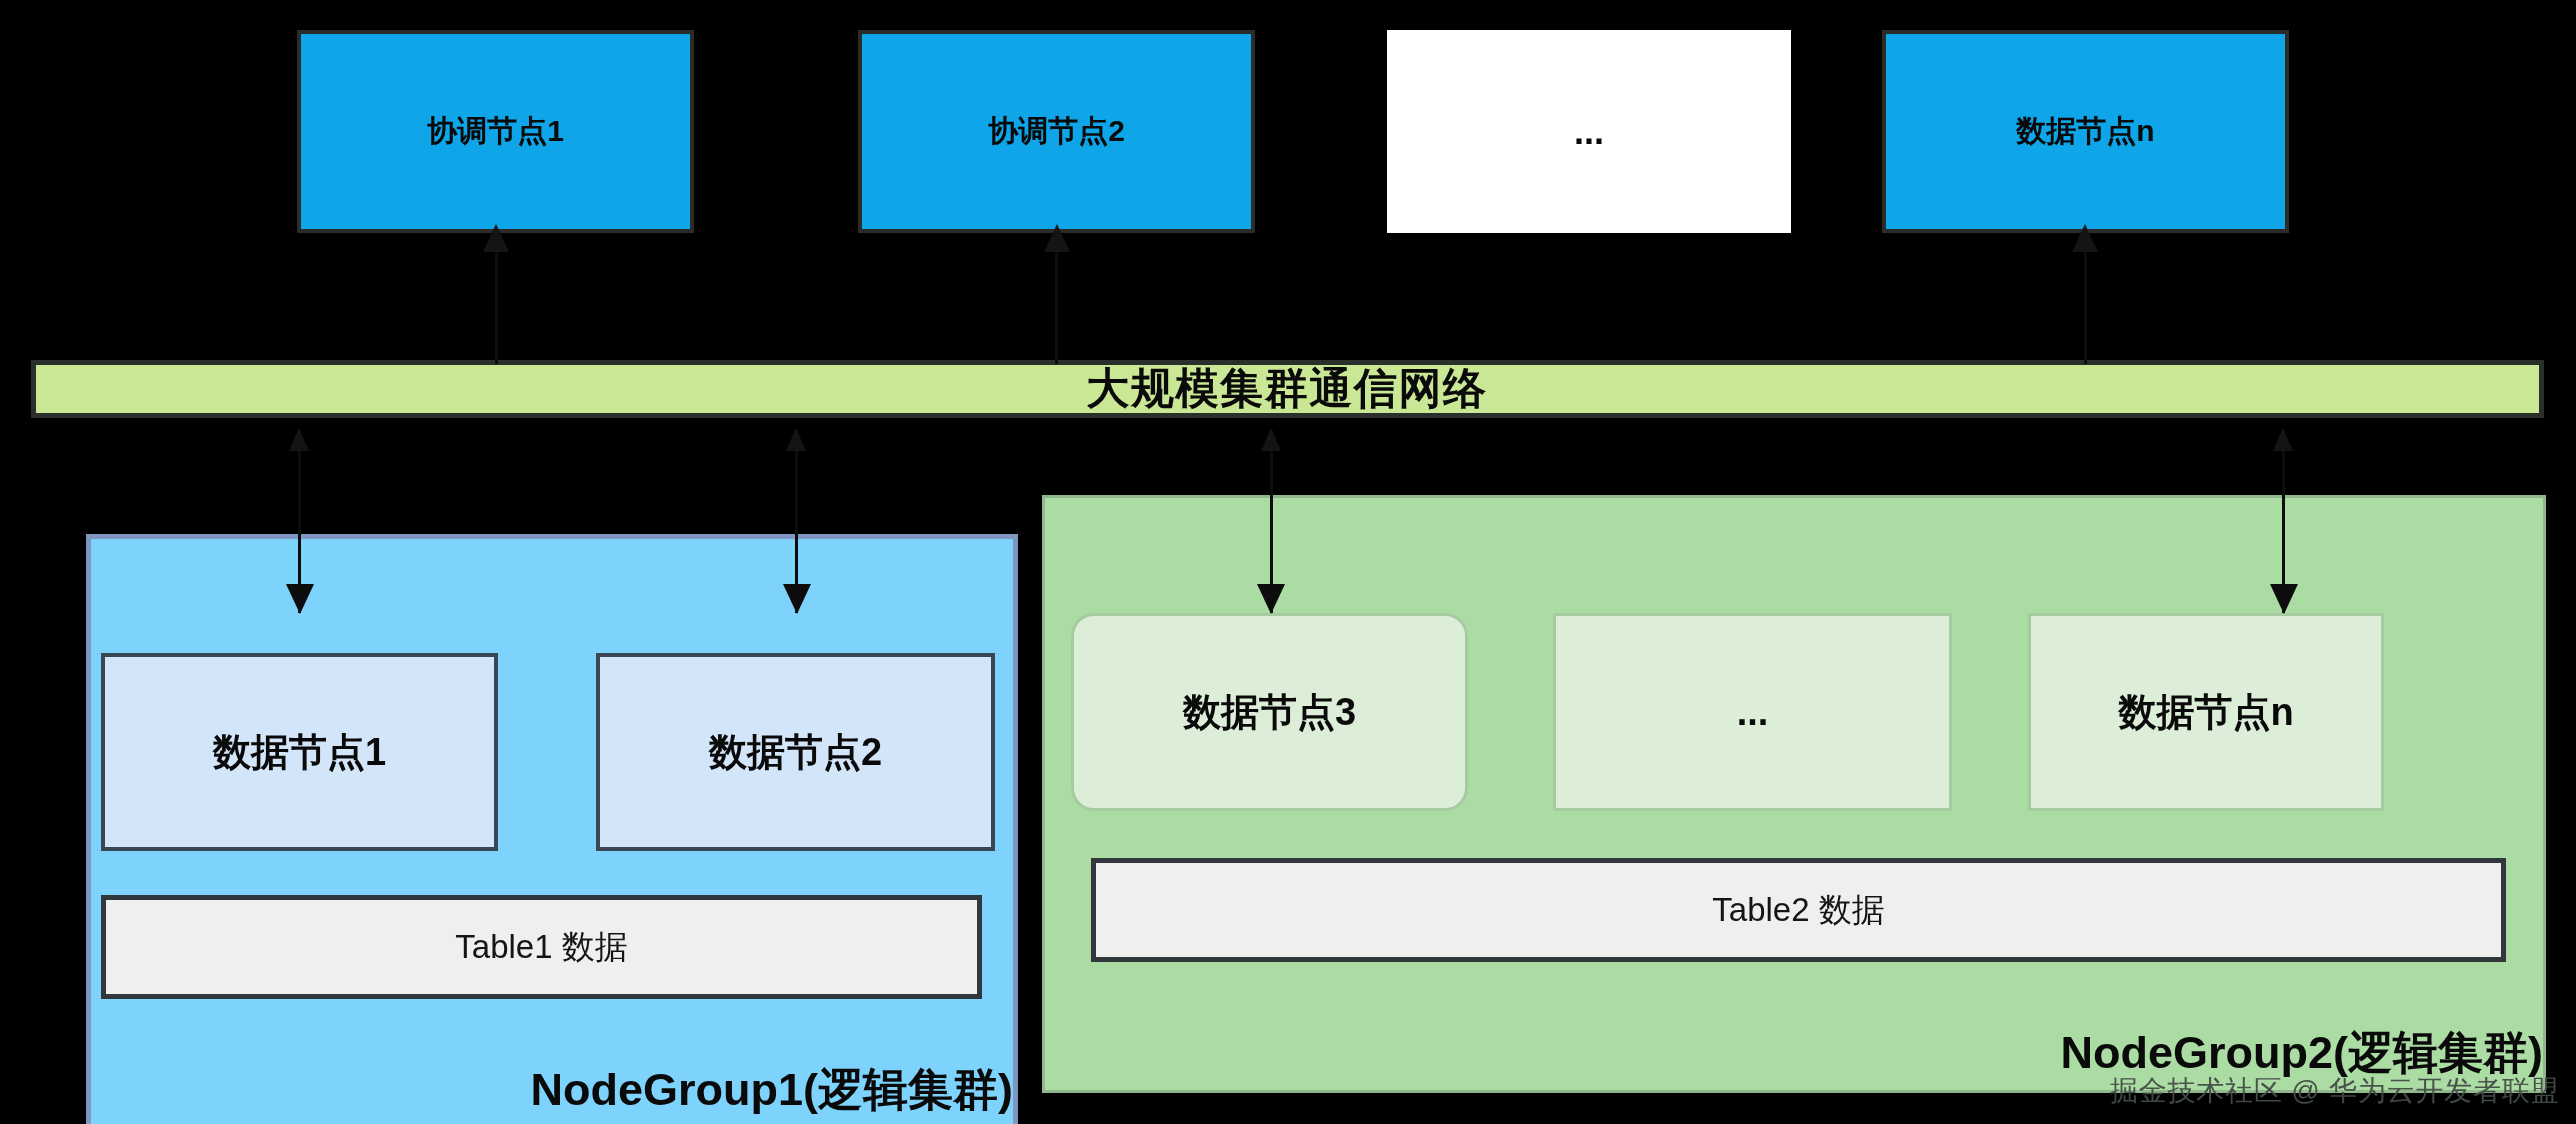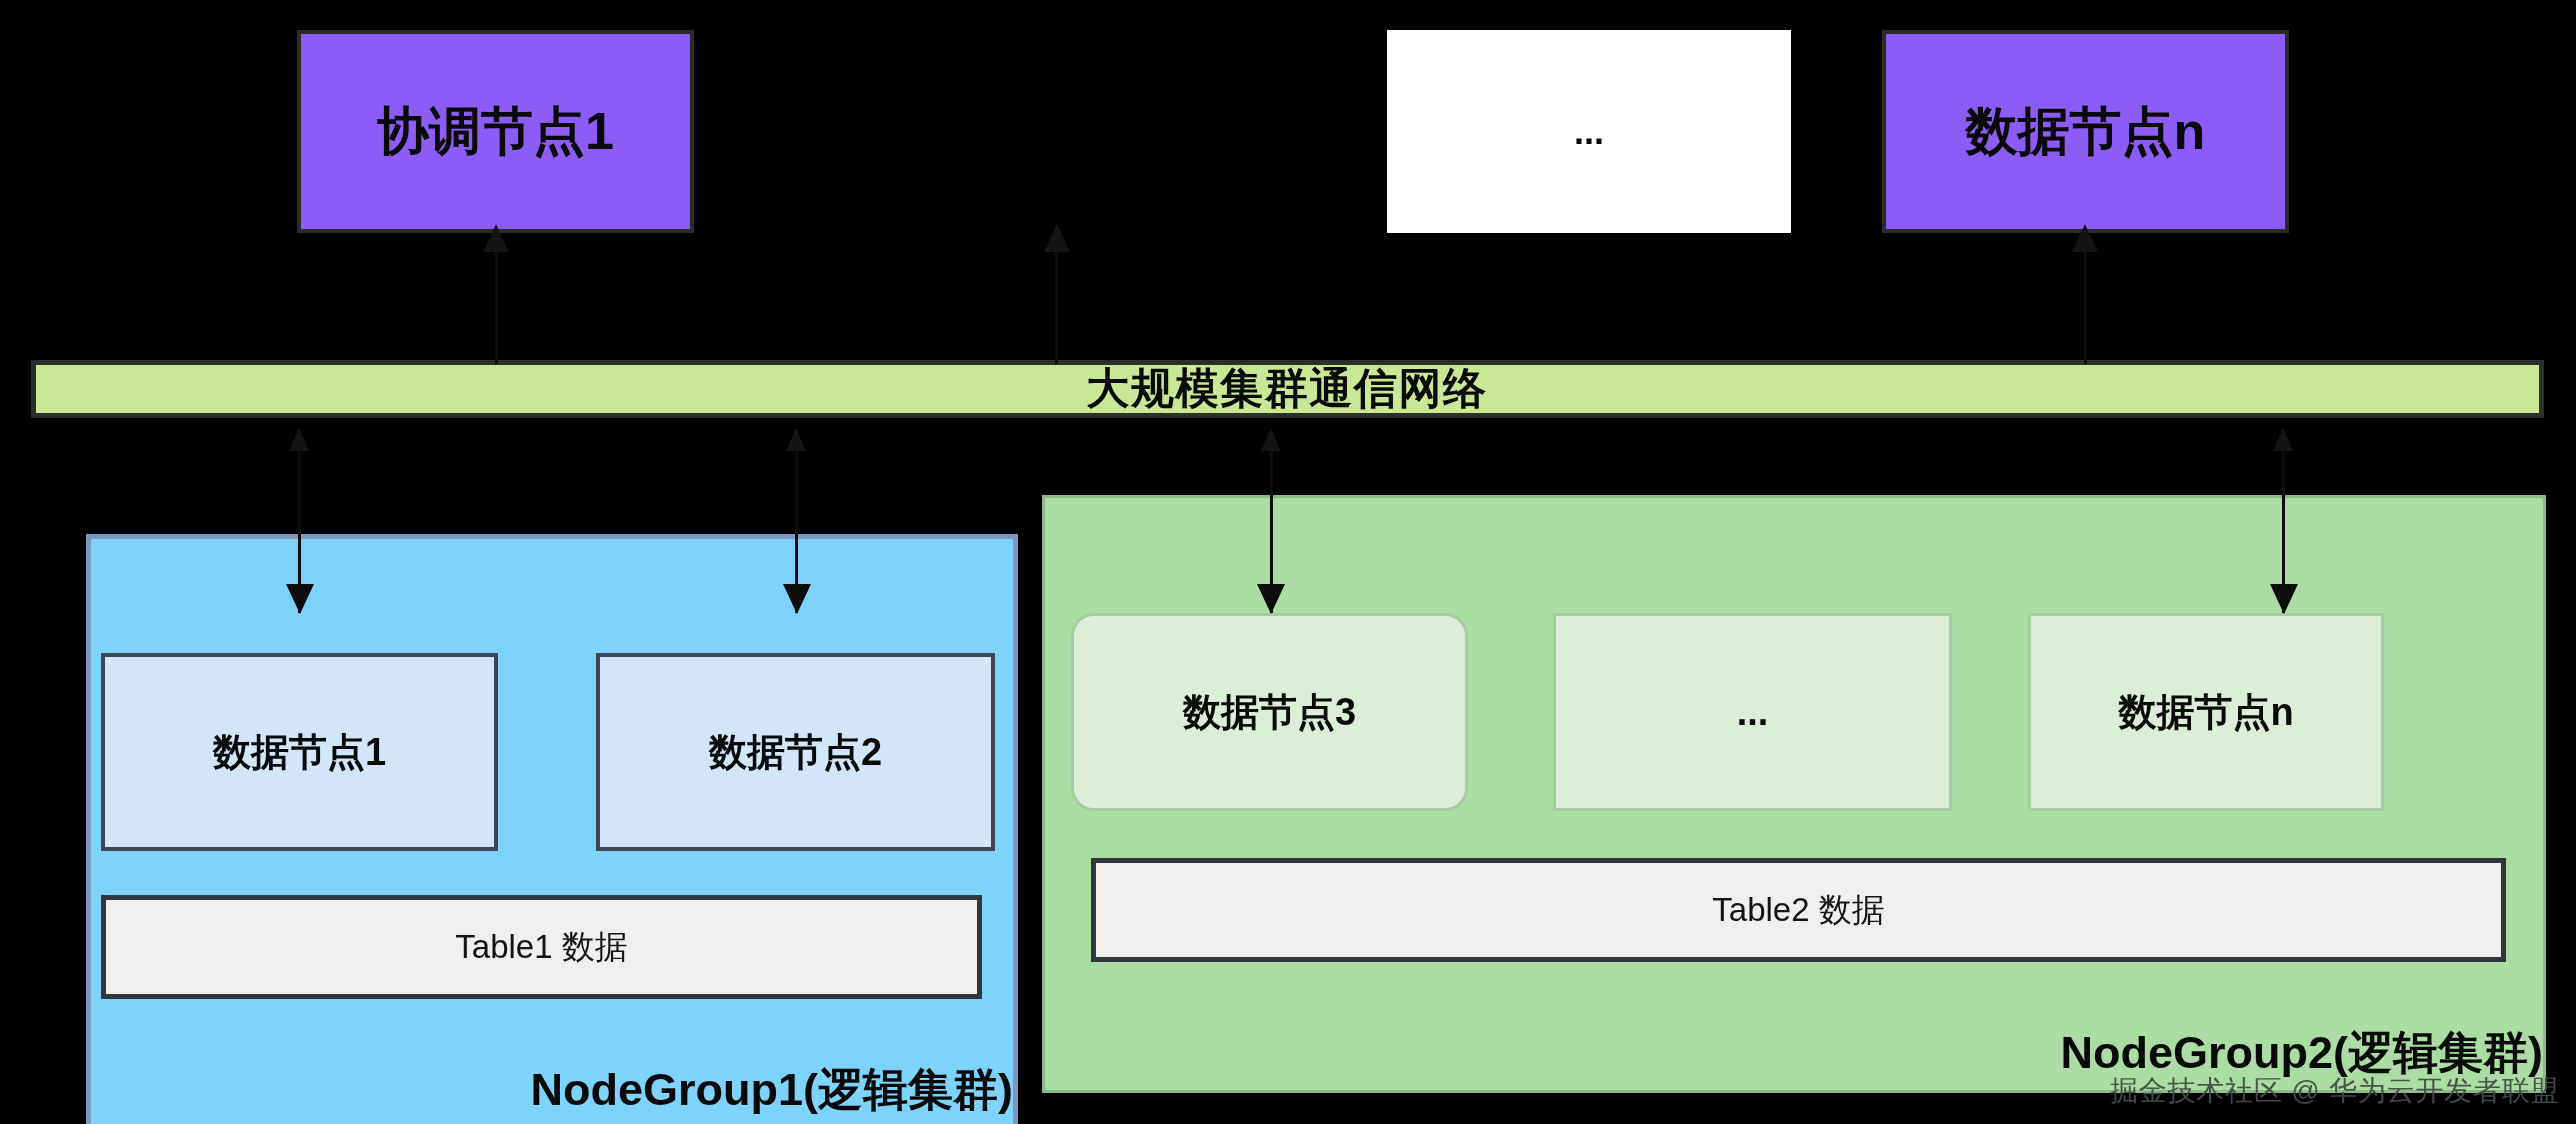--- a/index.html
+++ b/index.html
@@ -7,23 +7,23 @@
     position:relative;
     width:2576px;height:1125px;
     background:#000;
     overflow:hidden;
     font-family:"Liberation Sans","DejaVu Sans",sans-serif;
     color:#0a0a0a;
   }
   
   .coord{
     position:absolute;top:30px;height:203px;box-sizing:border-box;
-    background:#8b5cf6;border:4.1px solid #2B2B28;
+    background:#0ea5e9;border:4.1px solid #2B2B28;
     display:flex;align-items:center;justify-content:center;
-    font-weight:bold;font-size:52px;
+    font-weight:bold;font-size:30px;
   }
   .coord1{left:297px;width:397px;}
   .coord2{left:858px;width:397px;}
   .coord3{left:1387px;width:404px;background:#ffffff;border:none;font-size:36px;}
   .coord4{left:1882px;width:407px;}
 
   
   .netbar{
     position:absolute;left:30.5px;top:360px;width:2513px;height:58px;box-sizing:border-box;
     background:#C9E794;border:5px solid #2A2F2C;
@@ -99,20 +99,23 @@
   }
 </style>
 </head>
 <body>
 
 <div class="canvas">
 
   <div class="coord coord1">
     <span>协调节点1</span>
   </div>
+  <div class="coord coord2">
+    <span>协调节点2</span>
+  </div>
   <div class="coord coord3">
     <span>...</span>
   </div>
   <div class="coord coord4">
     <span>数据节点n</span>
   </div>
 
   <div class="arrow vline cl1"></div>
   <div class="arrow vline cl2"></div>
   <div class="arrow vline cl3"></div>

